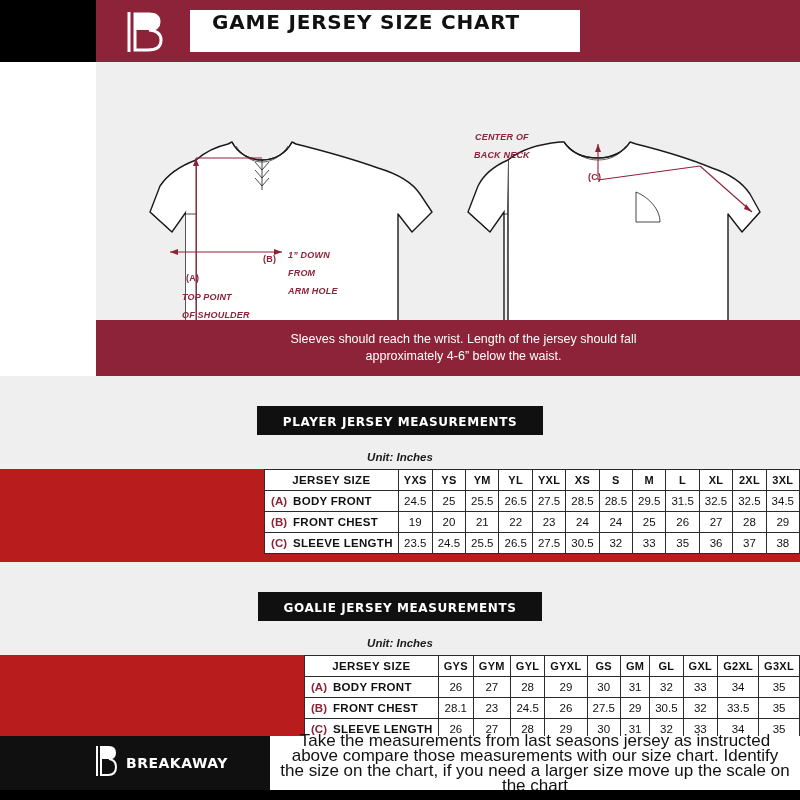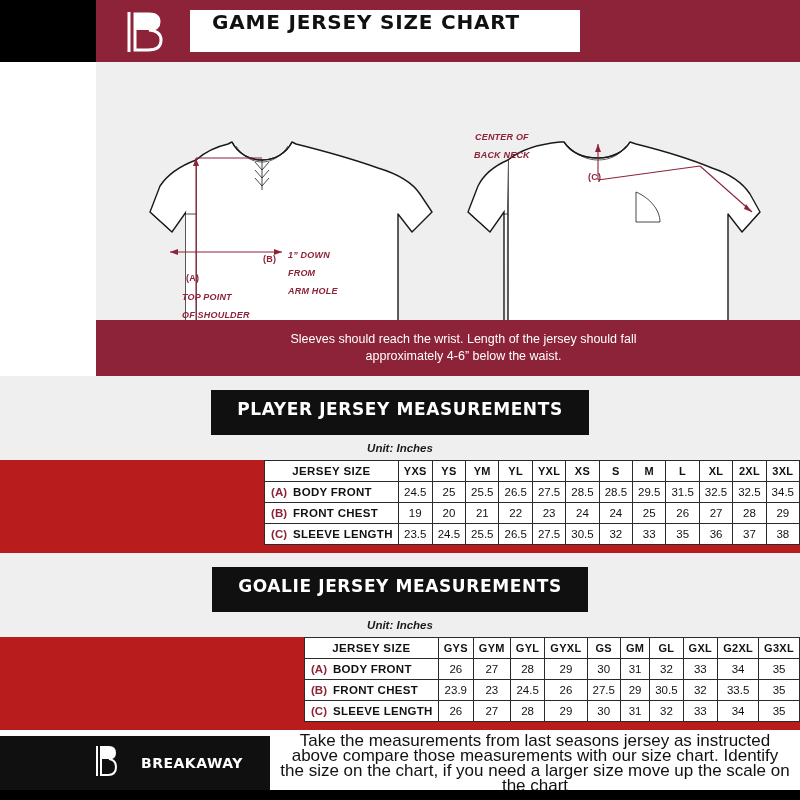--- a/index.html
+++ b/index.html
@@ -120,29 +120,29 @@
     margin-left: 31px;
   }
 
   
   .section {
     background: #efefef;
     position: relative;
     padding-top: 14px;
   }
   .chip {
-    margin: 0 auto;
+    margin: 16px auto;
     background: #101010;
     color: #ffffff;
     font-family: "DejaVu Sans", sans-serif;
     font-weight: bold;
-    font-size: 17px;
+    font-size: 12px;
     letter-spacing: 0.6px;
     text-align: center;
-    padding: 9px 26px 16px;
+    padding: 9px 26px 6px;
     width: max-content;
   }
   .unit {
     text-align: center;
     font-size: 11.5px;
     font-weight: bold;
     color: #1a1a1a;
     margin-top: 7px;
     margin-bottom: 6px;
     font-style: italic;
@@ -207,21 +207,21 @@
     background: #ffffff;
     display: flex;
   }
   .footer .logo-zone {
     width: 270px;
     background: #101010;
     display: flex;
     align-items: center;
     padding-left: 92px;
     box-sizing: border-box;
-    gap: 23px;
+    gap: 8px;
   }
   .footer .brand {
     color: #ffffff;
     font-family: "DejaVu Sans", sans-serif;
     font-weight: bold;
     font-size: 14px;
     letter-spacing: 0.5px;
   }
   .footer .foot-text {
     flex: 1;
@@ -461,21 +461,21 @@
           <td>30</td>
           <td>31</td>
           <td>32</td>
           <td>33</td>
           <td>34</td>
           <td>35</td>
         </tr>
         <tr>
           <td class="tag">(B)</td>
           <td class="rowhdr withtag">FRONT CHEST</td>
-          <td>23.9</td>
+          <td>28.1</td>
           <td>23</td>
           <td>24.5</td>
           <td>26</td>
           <td>27.5</td>
           <td>29</td>
           <td>30.5</td>
           <td>32</td>
           <td>33.5</td>
           <td>35</td>
         </tr>

